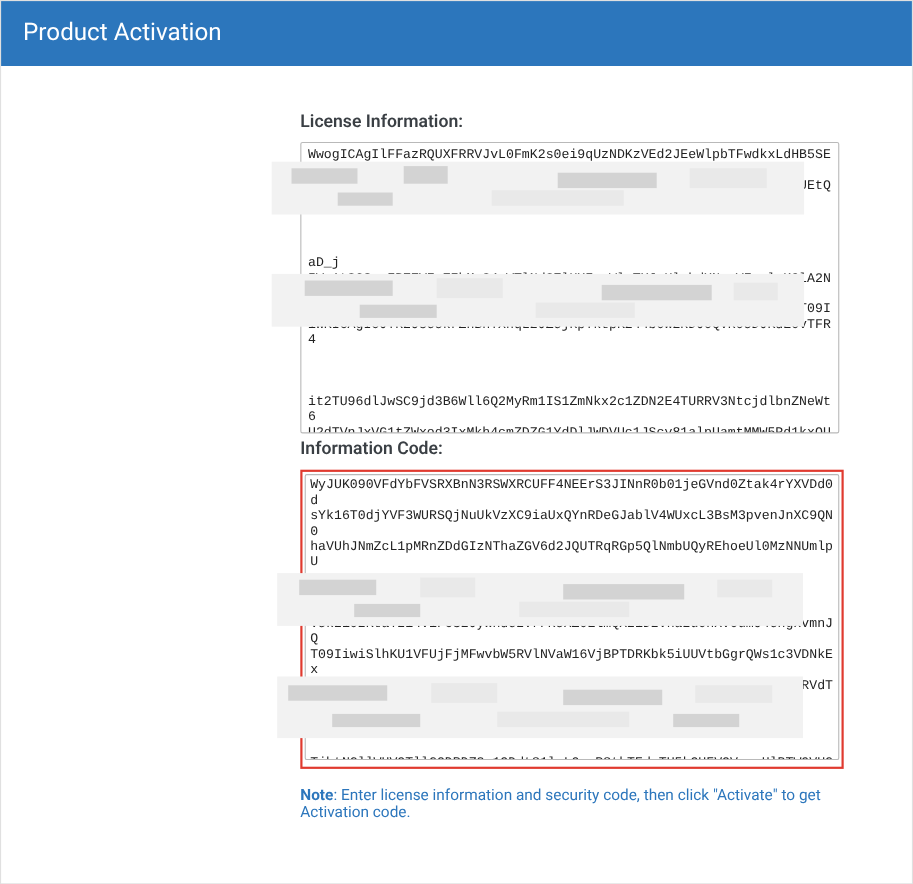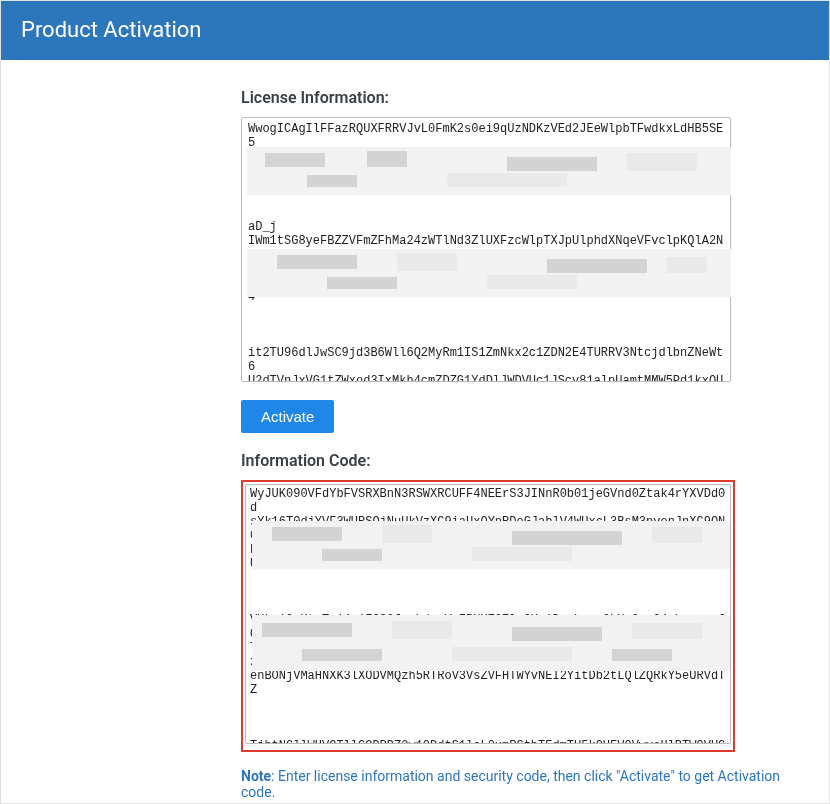--- a/index.html
+++ b/index.html
@@ -18,21 +18,22 @@
     border: 1px solid #e0e0e0;
   }
   .header {
     background: #2c76bc;
     color: #fff;
     font-size: 22px;
     font-weight: 400;
     padding: 16px 32px 18px 20px;
   }
   .content {
-    padding: 28px 20px 0 240px;
+    padding: 40px 20px 0 240px;
+    margin-left: 32px;
   }
   .section-label {
     font-size: 16px;
     font-weight: 600;
     color: #3a3f44;
     margin: 0 0 10px 0;
   }
   .license-box {
     width: 490px;
     height: 265px;
@@ -121,23 +122,20 @@
 tGR0lYSG54Q1pnbS9IcTdPbEV4WERTTFtU2M3TGhSdnBmMzdwSGVqMVk3TWU1QT09I
 iwKICAgICJTR29scUkrZnBnTXhqL2JZcjRpYktpK244b0w2RDJ0QVR0UDJKdE0vTFR4
 
 
 
 it2TU96dlJwSC9jd3B6Wll6Q2MyRm1IS1ZmNkx2c1ZDN2E4TURRV3NtcjdlbnZNeWt6
 U2dTVnJxVG1tZWxod3IxMkh4cmZDZG1YdDlJWDVUc1JScy81alpUamtMMW5Pd1kxQUt
 WcTAwOWNJZCtlMmZrbzhteDg5akN3d2s4alVTVGxvWTBhNW5wejlKdmVlNjkyaEE9PS
 IKXQo=</textarea>
 
-    <div>
-      <button class="activate-btn">Activate</button>
-    </div>
 
     <div class="section-label">Information Code:</div>
     <div class="activation-box-wrap">
       <textarea class="activation-box" style="">WyJUK090VFdYbFVSRXBnN3RSWXRCUFF4NEErS3JINnR0b01jeGVnd0Ztak4rYXVDd0d
 sYk16T0djYVF3WURSQjNuUkVzXC9iaUxQYnRDeGJablV4WUxcL3BsM3pvenJnXC9QN0
 haVUhJNmZcL1pMRnZDdGIzNThaZGV6d2JQUTRqRGp5QlNmbUQyREhoeUl0MzNNUmlpU
 
 
 
 VUkz10zKtaTz14v1FCS2JywhdczVrFRUXZ0ElmQXz1Dzvhazu0hXv0um94chgxvmnJQ

